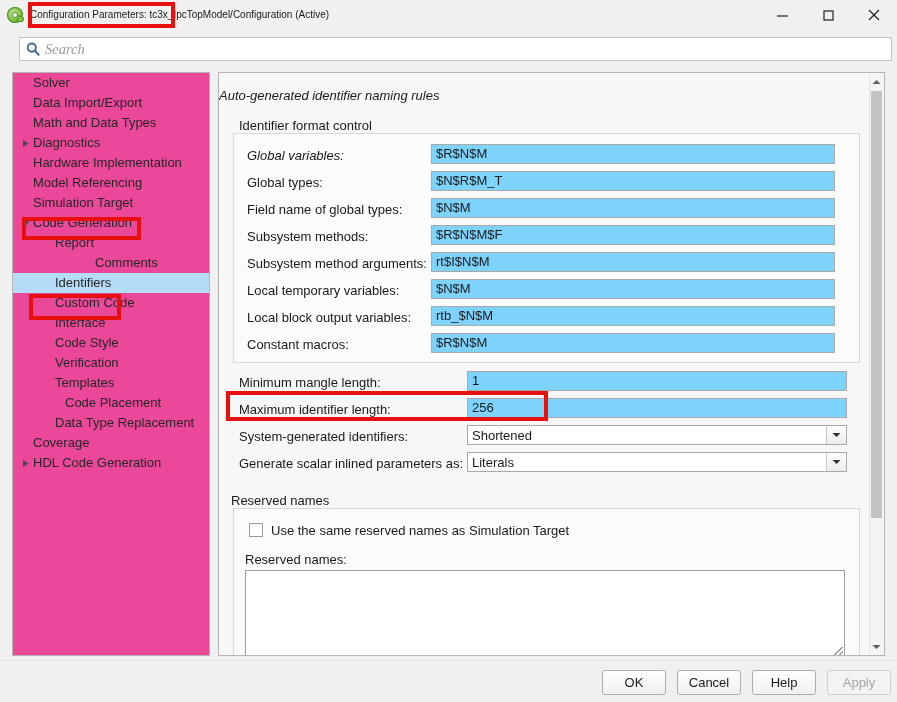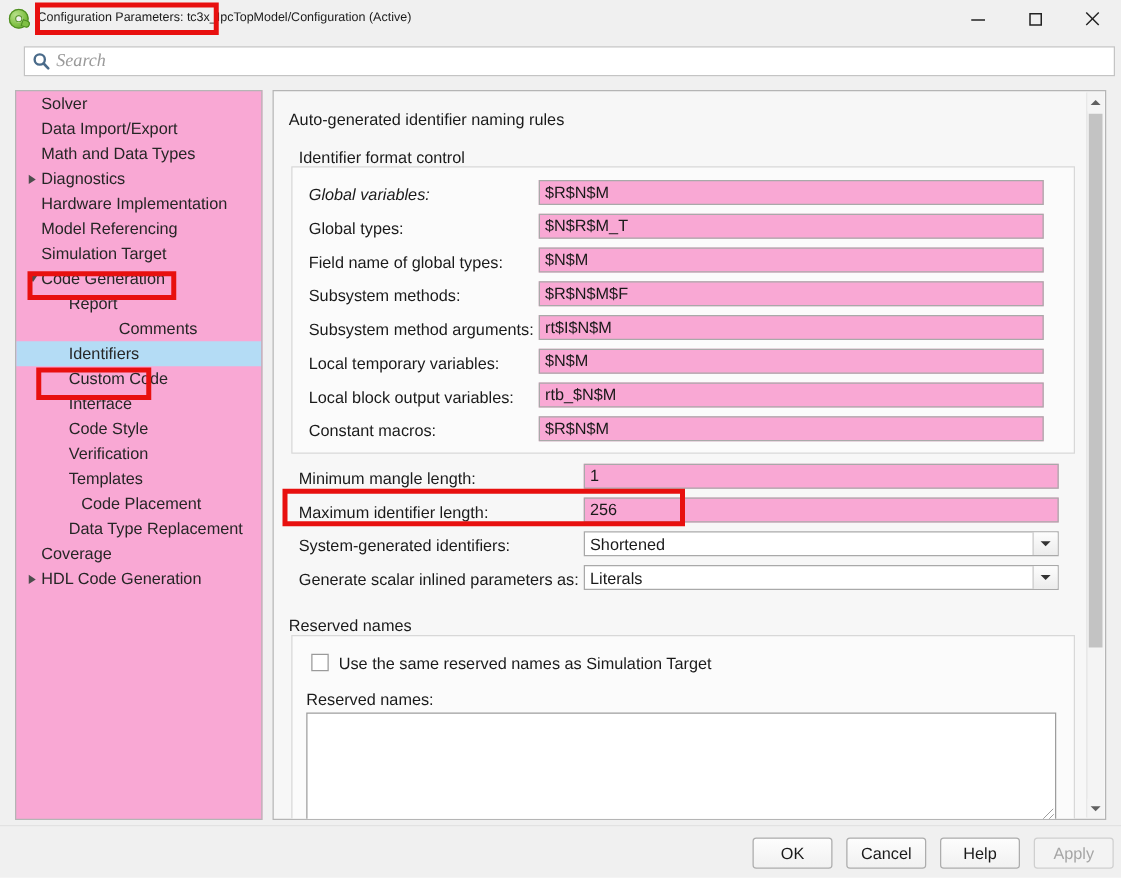--- a/index.html
+++ b/index.html
@@ -60,21 +60,21 @@
   .search-ph{
     font-size:14.5px;font-style:italic;color:#9a9a9a;font-family:"Liberation Serif", serif;
   }
 
   
   .body-area{
     position:absolute;left:0;top:68px;width:897px;height:592px;background:#f0f0f0;
   }
   .tree{
     position:absolute;left:12px;top:4px;width:198px;height:584px;
-    background:#f9a8d4;border:1px solid #b5b5b5;box-sizing:border-box;
+    background:#ec4899;border:1px solid #b5b5b5;box-sizing:border-box;
     overflow:hidden;
   }
   .tree-item{
     height:20px;line-height:20px;display:flex;align-items:center;
     font-size:13px;color:#262626;white-space:nowrap;
   }
   .tree-item.selected{background:#b4dcf5;}
   .tw{width:14px;flex:none;display:flex;align-items:center;justify-content:center;}
   .tw svg{display:block;}
 
@@ -89,21 +89,21 @@
     position:absolute;font-size:13px;color:#1a1a1a;white-space:nowrap;
   }
   .group{
     position:absolute;border:1px solid #d8d8d8;background:#fbfbfb;box-sizing:border-box;
   }
   .fld-label{
     position:absolute;font-size:13px;color:#1a1a1a;white-space:nowrap;
     line-height:16px;
   }
   .txt{
-    position:absolute;background:#f9a8d4;border:1px solid #a9a9a9;box-sizing:border-box;
+    position:absolute;background:#7dd3fc;border:1px solid #a9a9a9;box-sizing:border-box;
     font-family:"Liberation Sans", sans-serif;font-size:13px;color:#1a1a1a;
     padding:0 0 0 4px;line-height:18px;height:20px;
     display:flex;align-items:center;
   }
   .combo{
     position:absolute;background:#ffffff;border:1px solid #a9a9a9;box-sizing:border-box;
     height:20px;display:flex;align-items:center;
     font-size:13px;color:#1a1a1a;
   }
   .combo .val{padding-left:4px;flex:1;white-space:nowrap;overflow:hidden;}
@@ -300,21 +300,21 @@
               <path d="M1 0.8 L6.6 4.5 L1 8.2 Z" fill="#4d4d4d"></path>
             </svg>
           </span>
           <span>HDL Code Generation</span>
         </div>
       </div>
 
     <div class="content">
       <div class="c-inner">
 
-        <div class="section-title" style="left:12px;top:15px;">Auto-generated identifier naming rules</div>
+        <div class="section-title" style="left:0;top:15px;font-style:italic;">Auto-generated identifier naming rules</div>
 
         <div class="section-title" style="left:20px;top:45px;">Identifier format control</div>
 
         <div class="group" style="left:14px;top:60px;width:627px;height:230px;"></div>
 
         <div id="fmt-fields">
             <div class="fld-label" style="left: 28px; top: 75px; font-style: italic;">Global variables:</div>
             <div class="txt" style="left: 212px; top: 71px; width: 404px;">$R$N$M</div>
             <div class="fld-label" style="left: 28px; top: 102px;">Global types:</div>
             <div class="txt" style="left: 212px; top: 98px; width: 404px;">$N$R$M_T</div>

